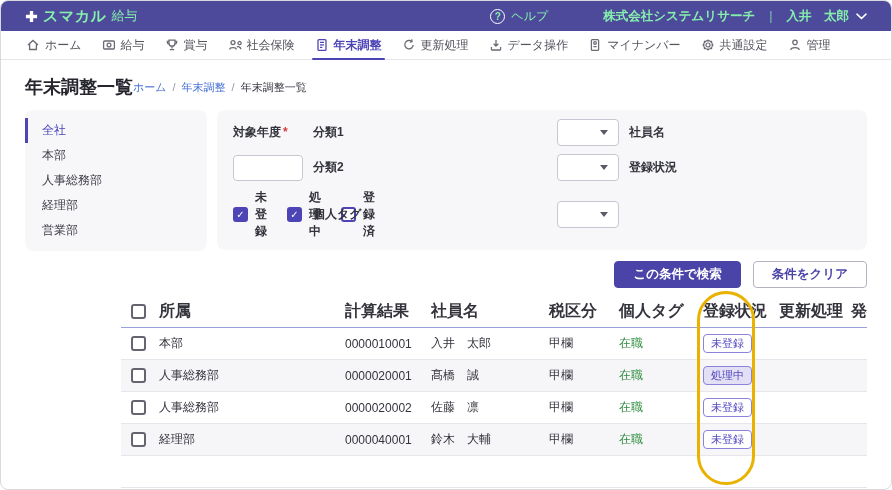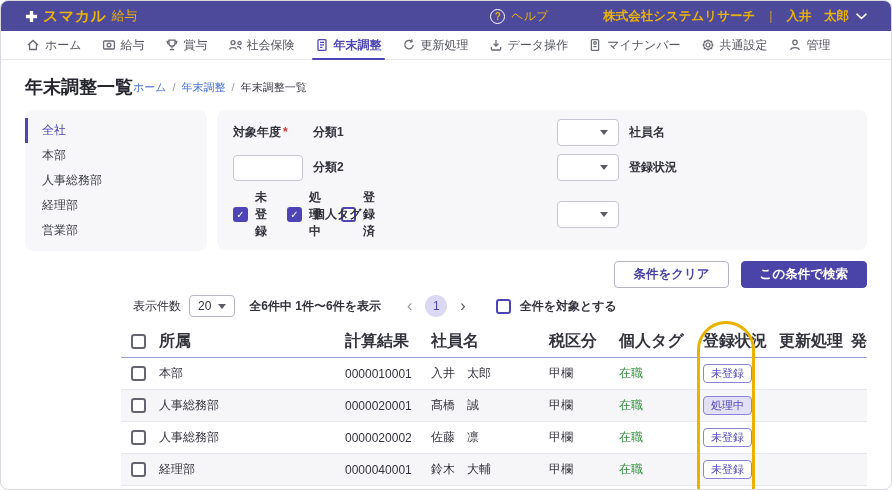--- a/index.html
+++ b/index.html
@@ -1,20 +1,20 @@
 <!DOCTYPE html>
 <html lang="ja"><head>
 <meta charset="utf-8">
 <style>
   * { margin:0; padding:0; box-sizing:border-box; }
   body { font-family:"Liberation Sans","DejaVu Sans",sans-serif; background:#fff; }
   .viewport { width:892px; height:490px; border:1px solid #D8D8DE; border-radius:8px; overflow:hidden; background:#fff; position:relative; }
 
   
-  .topbar { height:30px; background:#4D499B; display:flex; align-items:center; padding:0 24px; color:#eab308; }
+  .topbar { height:30px; background:#4D499B; display:flex; align-items:center; padding:0 24px; color:#86efac; }
   .logo { display:flex; align-items:center; gap:5px; }
   .logo-brand { font-size:15px; font-weight:700; letter-spacing:.5px; }
   .logo-product { font-size:13px; font-weight:400; }
   .topbar-right { margin-left:auto; display:flex; align-items:center; gap:55px; }
   .help-btn { display:flex; align-items:center; gap:6px; font-size:12px; cursor:pointer; }
   .help-ic { width:15px; height:15px; border:1.4px solid #fff; border-radius:50%; display:flex; align-items:center; justify-content:center; font-size:10px; font-weight:700; }
   .account { display:flex; align-items:center; gap:14px; font-size:12.5px; font-weight:700; }
   .tb-divider { font-weight:400; opacity:.75; }
   .user-menu { display:flex; align-items:center; gap:7px; cursor:pointer; }
 
@@ -251,42 +251,25 @@
           </div>
         </div>
         <div class="f-label">個人タグ</div>
         <div class="select">
             <span class="tri"></span>
           </div>
       </section>
     </div>
 
     <div class="actions-row">
+      <button class="btn btn-fill">この条件で検索</button>
       <button class="btn btn-outline">条件をクリア</button>
-      <button class="btn btn-fill">この条件で検索</button>
     </div>
 
     <div class="table-zone">
-      <div class="controls">
-        <span>表示件数</span>
-        <div class="pagesize-select">
-          <span>20</span>
-          <span class="tri"></span>
-        </div>
-        <span class="range-text">全6件中 1件〜6件を表示</span>
-        <div class="pager">
-          <span class="pg-prev">‹</span>
-          <span class="pg-current">1</span>
-          <span class="pg-next">›</span>
-        </div>
-        <div class="select-all">
-          <span class="cb"></span>
-          <span>全件を対象とする</span>
-        </div>
-      </div>
 
       <div class="table">
         <div class="thead">
           <div class="th cbcell">
               <span class="cb gray"></span>
             </div>
           <div class="th">所属</div>
           <div class="th">計算結果</div>
           <div class="th">社員名</div>
           <div class="th">税区分</div>

